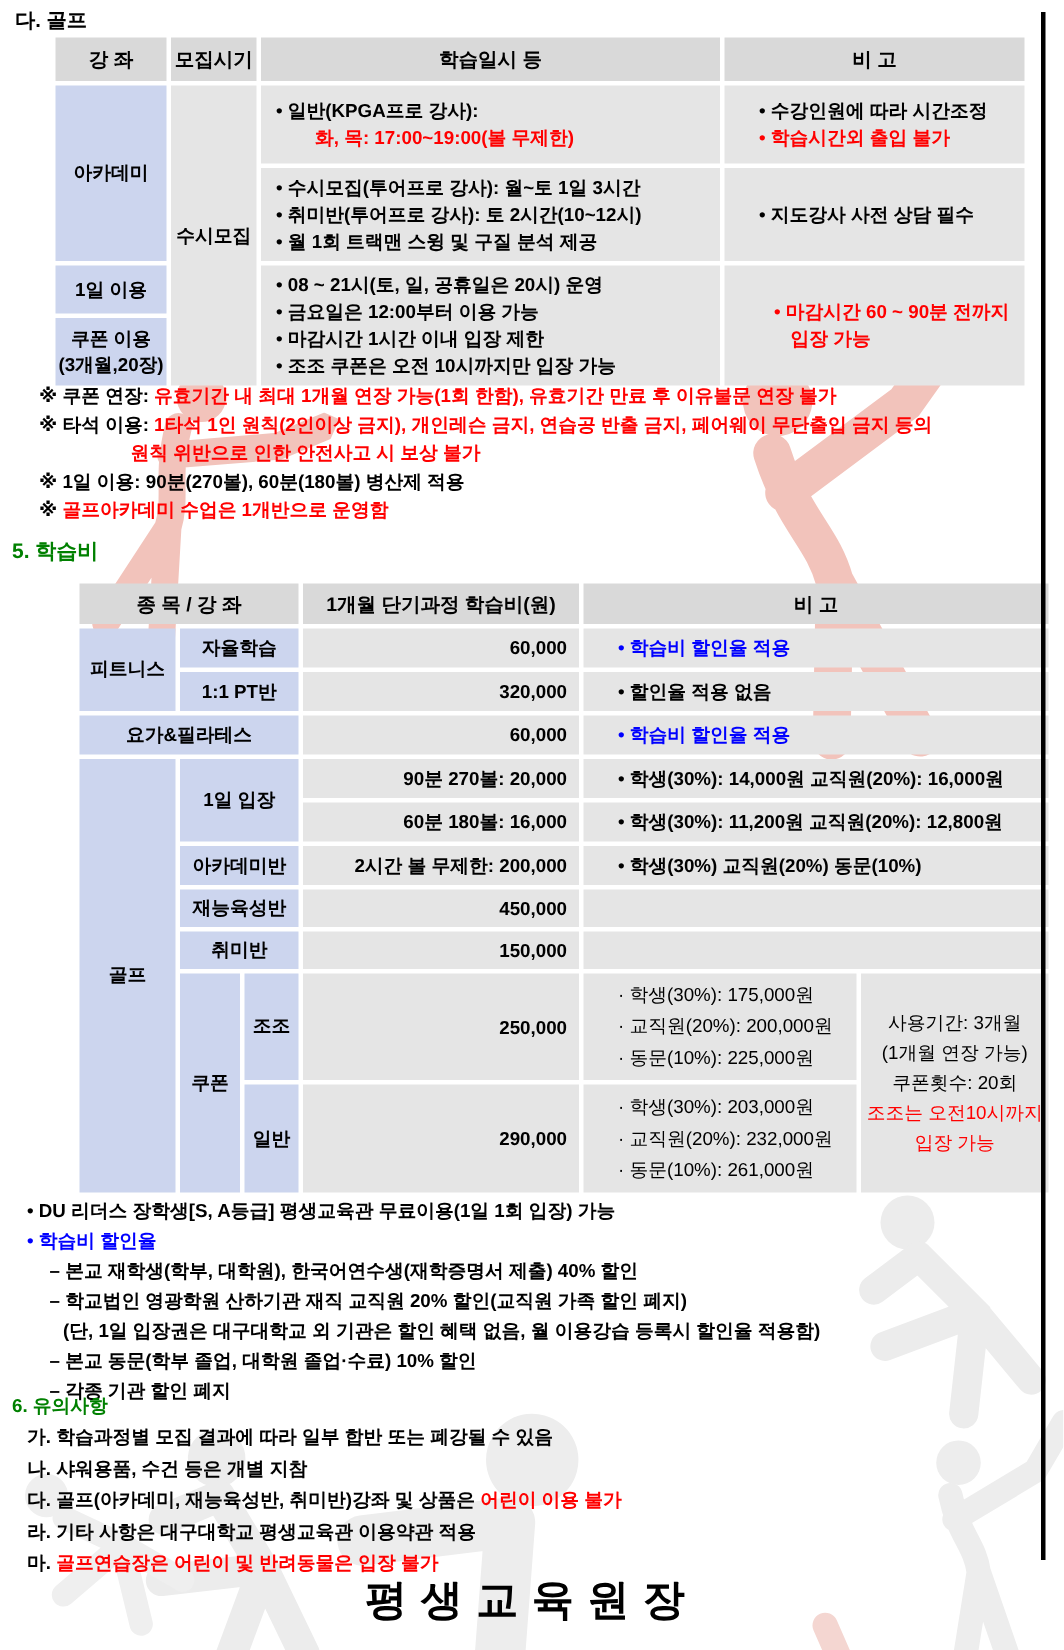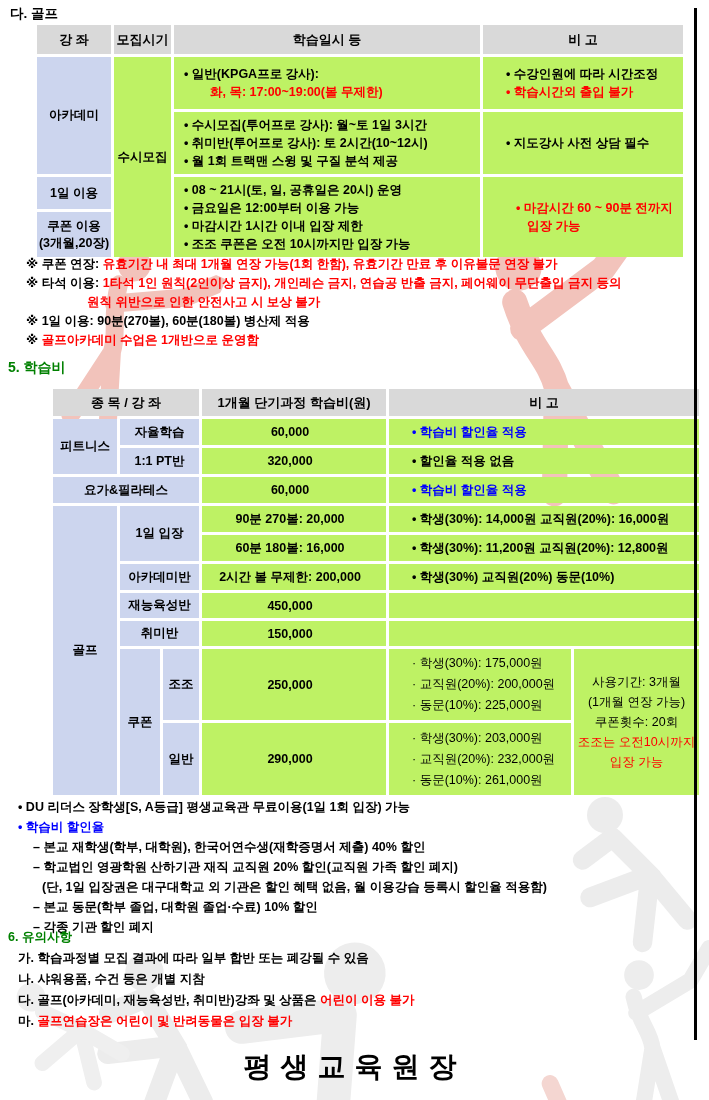--- a/index.html
+++ b/index.html
@@ -10,24 +10,24 @@
   .wm { position:absolute; z-index:1; }
 
   .top-heading { position:absolute; left:10px; top:5px; font-size:13.5px; }
 
   .t1wrap { position:absolute; left:34px; top:22px; }
   .t2wrap { position:absolute; left:50px; top:386px; }
   table { border-collapse:separate; border-spacing:3px; table-layout:fixed; }
   th, td { vertical-align:middle; overflow:hidden; }
   .hdr { background:#d9d9d9; text-align:center; font-size:13px; font-weight:bold; }
   .lbl { background:#ccd5ee; text-align:center; font-size:12.5px; }
-  .cel { background:#bef264; font-size:12.5px; }
+  .cel { background:#e5e5e5; font-size:12.5px; }
   .sched { text-align:left; padding:4px 6px 4px 10px; line-height:18px; }
   .notec { text-align:left; padding:4px 6px 4px 23px; line-height:18px; }
-  .price { text-align:center; padding-right:8px; }
+  .price { text-align:right; padding-right:8px; }
   .center { text-align:center; }
   .indent { margin-left:26px; }
   .hang { text-indent:-11px; padding-left:21px; }
   .red { color:#ff0000; }
   .blue { color:#0000ff; }
   .green { color:#008000; }
 
   .noteswrap { position:absolute; left:26px; top:255px; font-size:12.5px; line-height:19px; }
   .noteswrap .cont { margin-left:61px; }
 
@@ -252,20 +252,21 @@
       <div class="paren">(단, 1일 입장권은 대구대학교 외 기관은 할인 혜택 없음, 월 이용강습 등록시 할인율 적용함)</div>
       <div class="dash">– 본교 동문(학부 졸업, 대학원 졸업·수료) 10% 할인</div>
       <div class="dash">– 각종 기관 할인 폐지</div>
     </div>
 
     <div class="s6wrap">
       <div class="green">6. 유의사항</div>
       <div class="item">가. 학습과정별 모집 결과에 따라 일부 합반 또는 폐강될 수 있음</div>
       <div class="item">나. 샤워용품, 수건 등은 개별 지참</div>
       <div class="item"><span>다. 골프(아카데미, 재능육성반, 취미반)강좌 및 상품은 </span><span class="red">어린이 이용 불가</span></div>
+      <div class="item">라. 기타 사항은 대구대학교 평생교육관 이용약관 적용</div>
       <div class="item"><span>마. </span><span class="red">골프연습장은 어린이 및 반려동물은 입장 불가</span></div>
     </div>
 
     <div class="sig">평생교육원장</div>
   </div>
 
   <div class="vline"></div>
 </div>
 
 </body></html>

